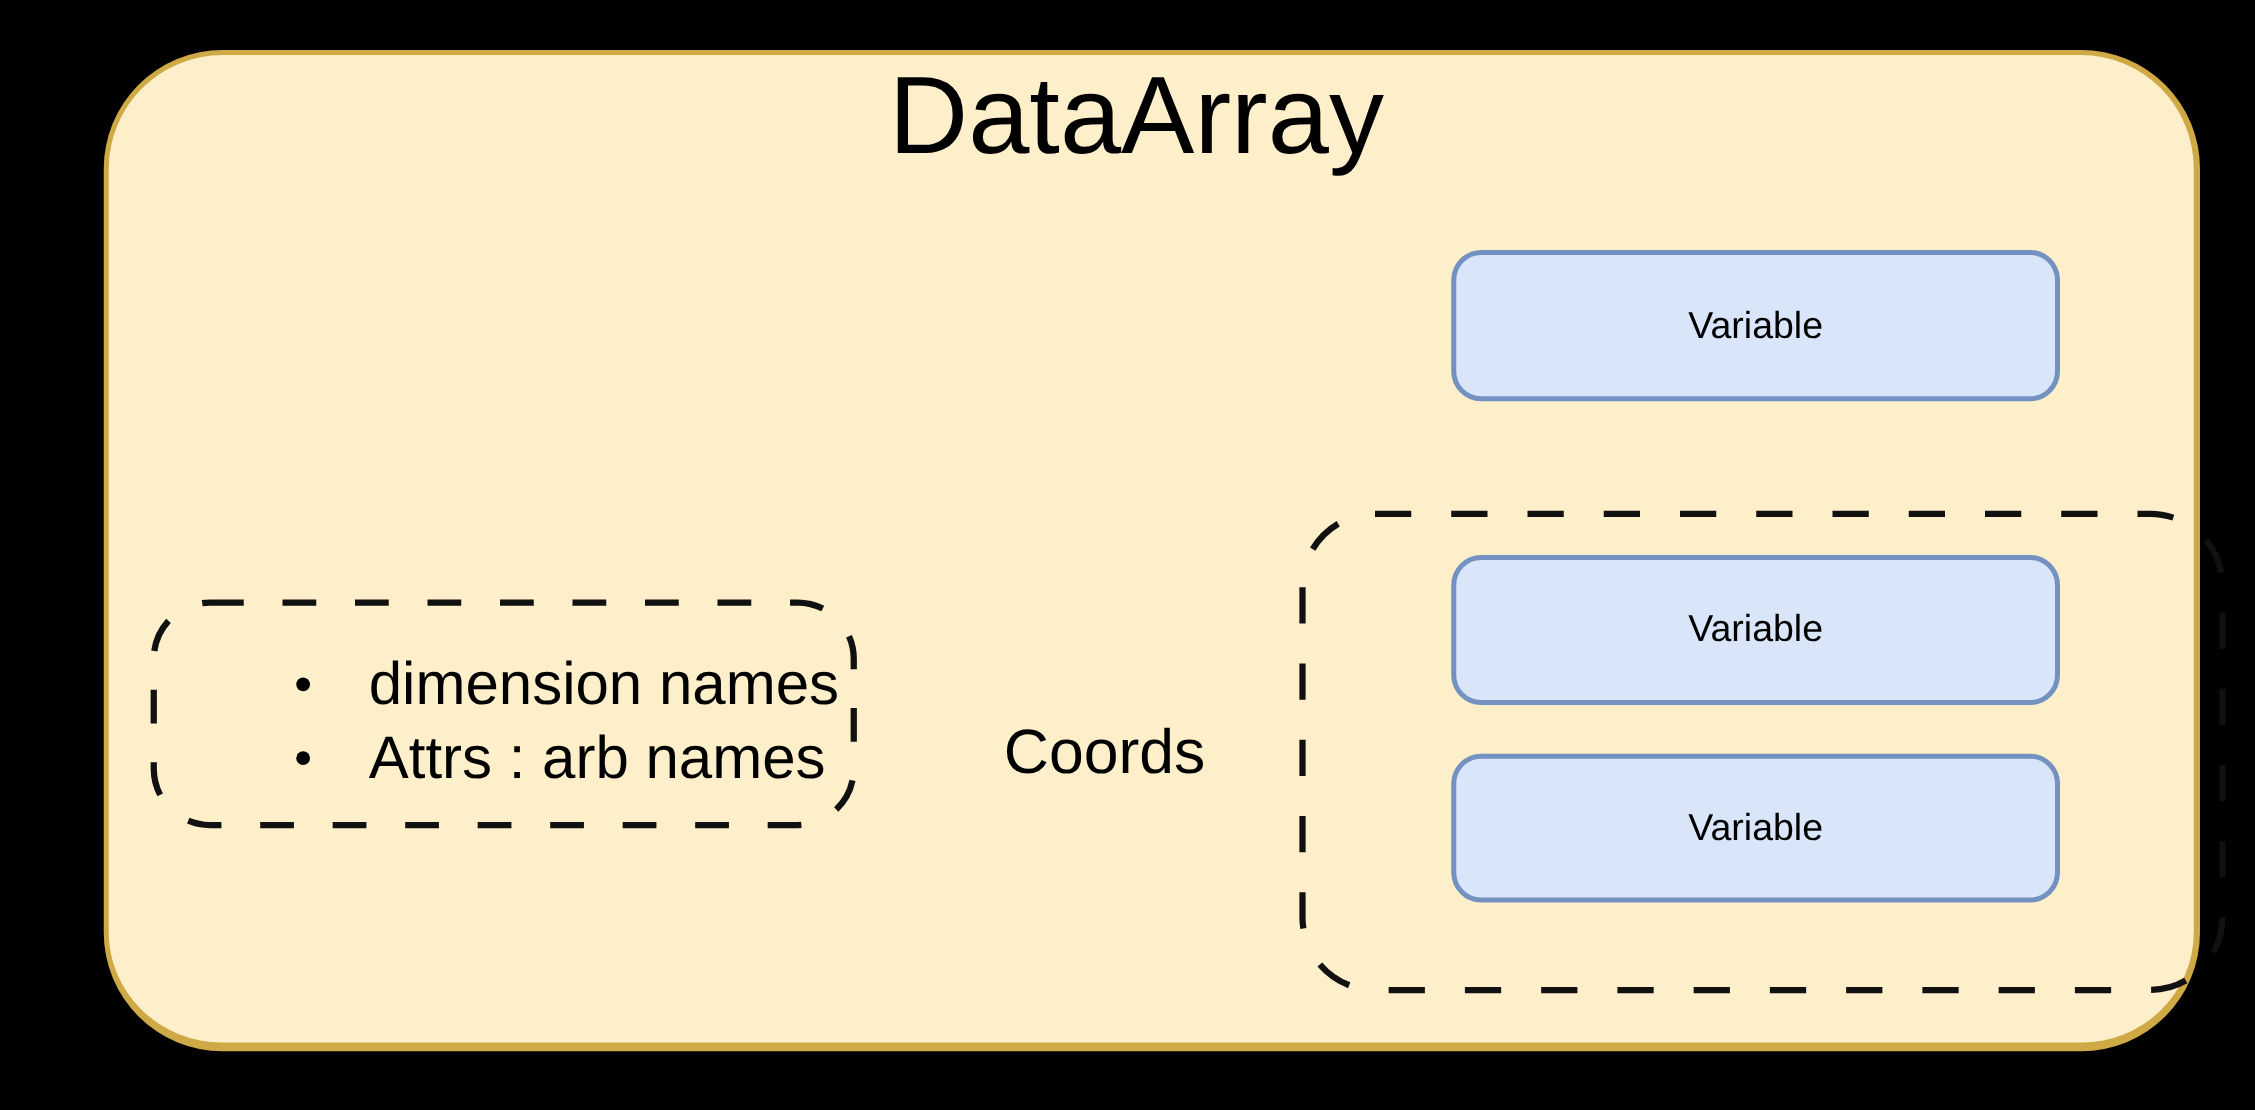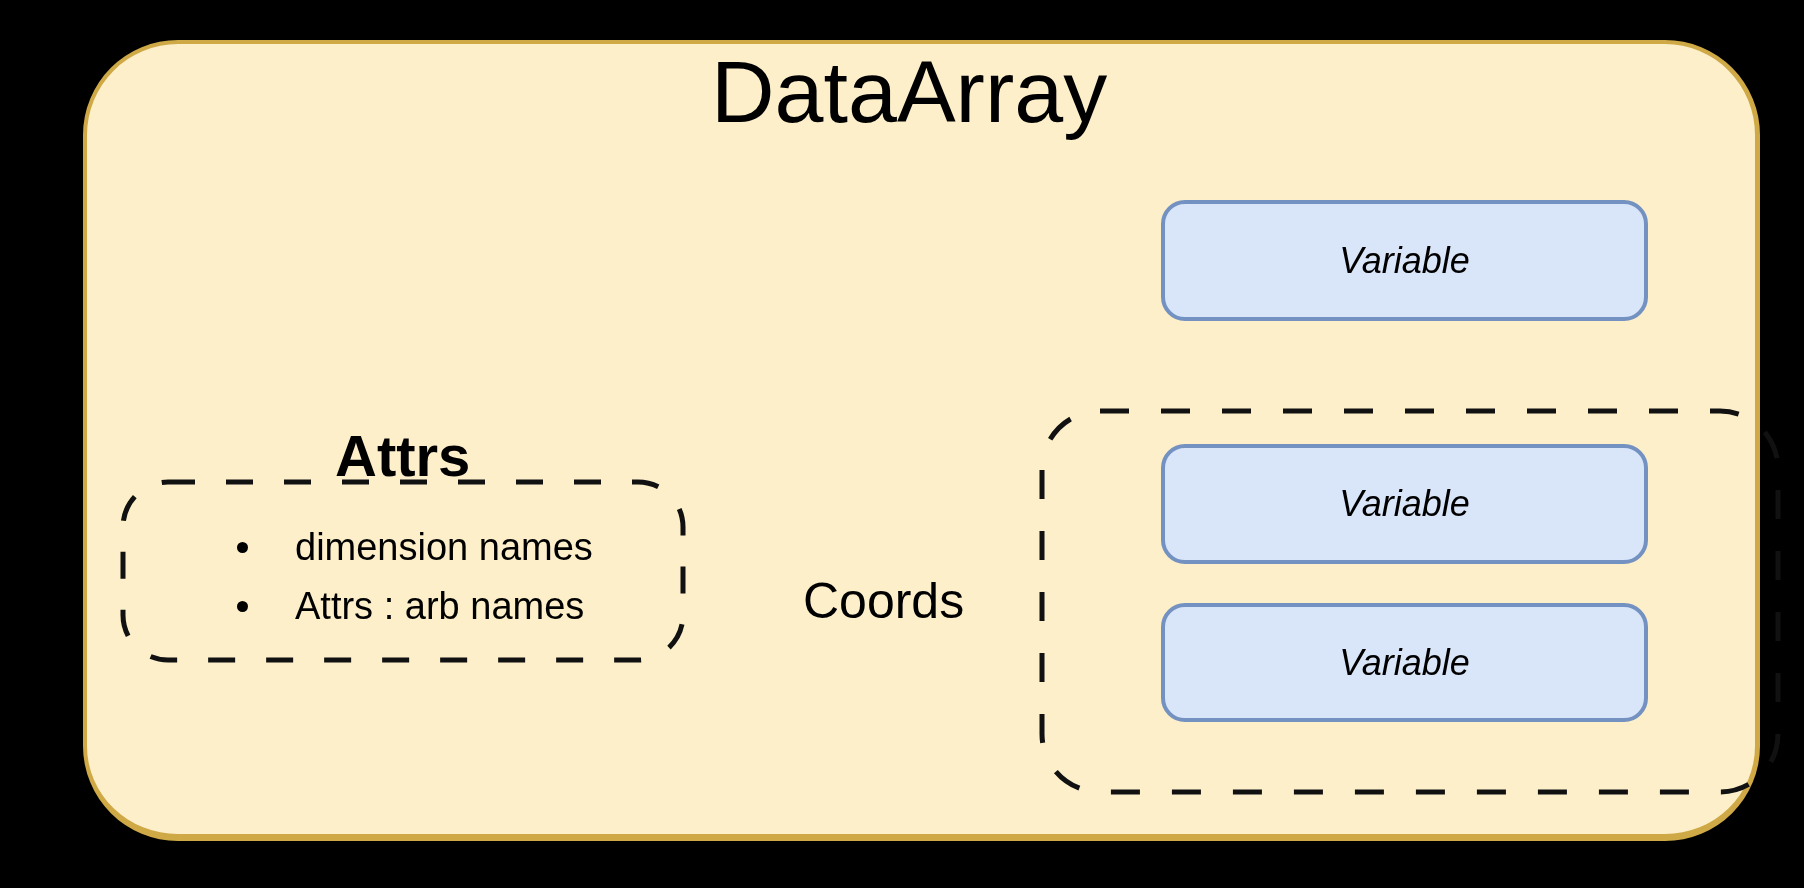--- a/index.html
+++ b/index.html
@@ -47,23 +47,22 @@
     width: 487px;
     height: 121px;
     background: #D9E5F8;
     border: 4px solid #7391C1;
     border-radius: 24px;
     display: flex;
     align-items: center;
     justify-content: center;
   }
   .variable-box .label {
-    font-size: 36px;
+    font-size: 30px;
     white-space: nowrap;
-    font-style: italic;
   }
   #var-top    { left: 1161px; top: 200px; }
   #var-mid    { left: 1161px; top: 444px; height: 120px; }
   #var-bottom { left: 1161px; top: 603px; height: 119px; }
 
   
   .dashed-svg { position: absolute; overflow: visible; }
   #attrs-dashed  { left: 120px;  top: 479px; }
   #coords-dashed { left: 1039px; top: 408px; }
 
@@ -79,21 +78,21 @@
     position: absolute;
     left: 228px;
     top: 518px;
     width: 460px;
   }
   .bullet-item {
     position: relative;
     height: 59px;
     display: flex;
     align-items: center;
-    font-size: 38px;
+    font-size: 48px;
     white-space: nowrap;
   }
   .bullet-item::before {
     content: "";
     display: inline-block;
     width: 11px;
     height: 11px;
     border-radius: 50%;
     background: #000000;
     margin-right: 47px;
@@ -114,21 +113,20 @@
 <div id="canvas">
 
   <div class="container"></div>
 
   <div class="title">DataArray</div>
 
   <div class="variable-box" id="var-top">
     <span class="label">Variable</span>
   </div>
 
-  <div class="attrs-heading">Attrs</div>
 
   <svg class="dashed-svg" id="attrs-dashed" width="566" height="184">
     <rect x="3" y="3" width="560" height="178" rx="45" ry="45" fill="none" stroke-width="5" stroke-dasharray="27 31" stroke="#111111"></rect>
   </svg>
 
   <div class="bullet-list">
     <div class="bullet-item">
       <span>dimension names</span>
     </div>
     <div class="bullet-item">

